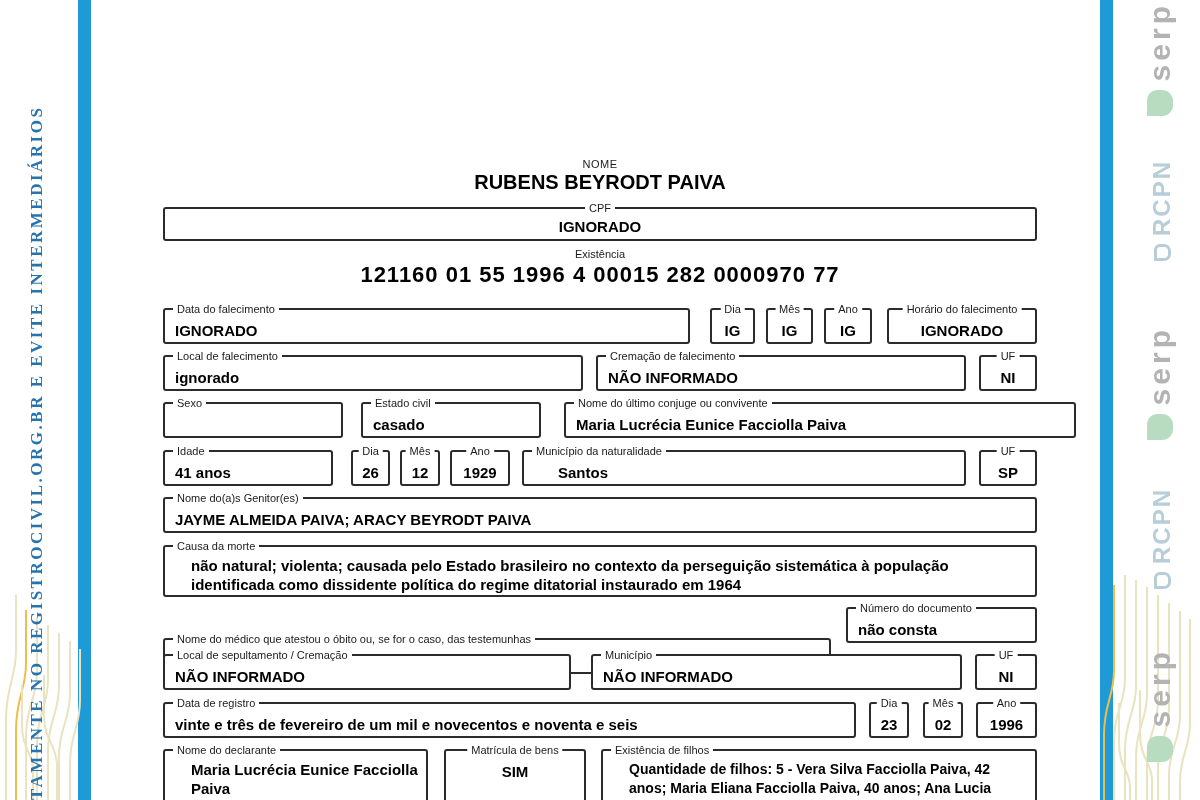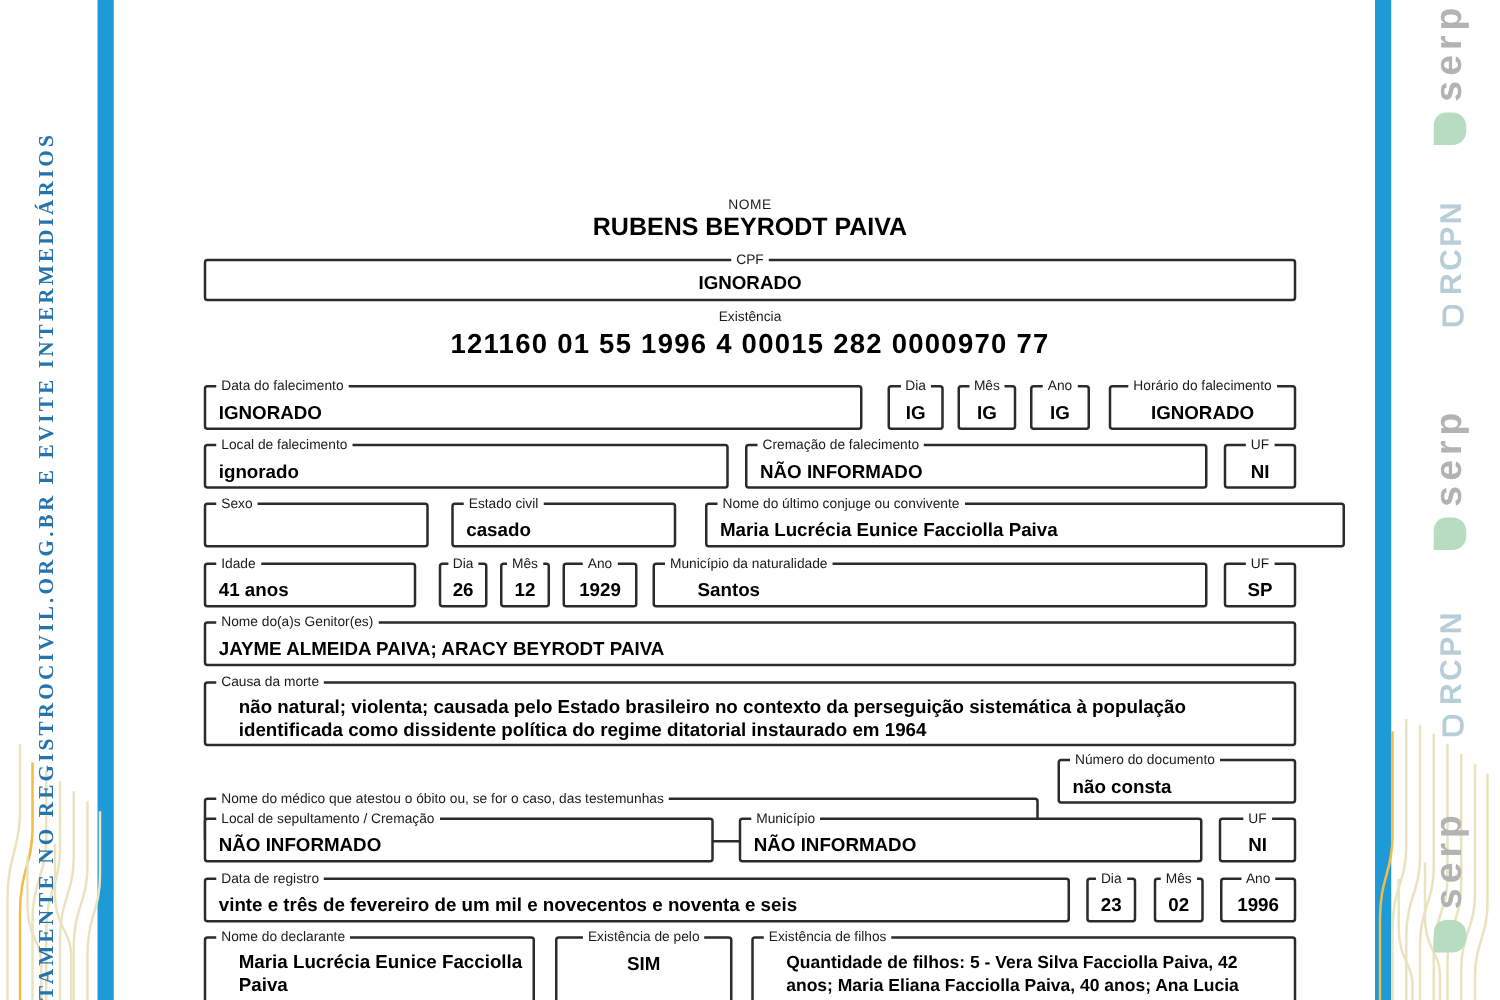--- a/index.html
+++ b/index.html
@@ -284,21 +284,21 @@
   <div class="field f27 cval clabel">
     <span class="flabel">Ano</span>
     <div class="fvalue">1996</div>
   </div>
 
   <div class="field f28 multi">
     <span class="flabel">Nome do declarante</span>
     <div class="fvalue">Maria Lucrécia Eunice Facciolla Paiva</div>
   </div>
   <div class="field f29 cval clabel">
-    <span class="flabel">Existência de pelo</span>
+    <span class="flabel">Matrícula de bens</span>
     <div class="fvalue">SIM</div>
   </div>
   <div class="field f30 multi small14">
     <span class="flabel">Existência de filhos</span>
     <div class="fvalue">Quantidade de filhos: 5 - Vera Silva Facciolla Paiva, 42 anos; Maria Eliana Facciolla Paiva, 40 anos; Ana Lucia Facciolla Paiva, 39 anos; Marcelo Rubens</div>
   </div>
 
 </div>
 
 </body></html>

